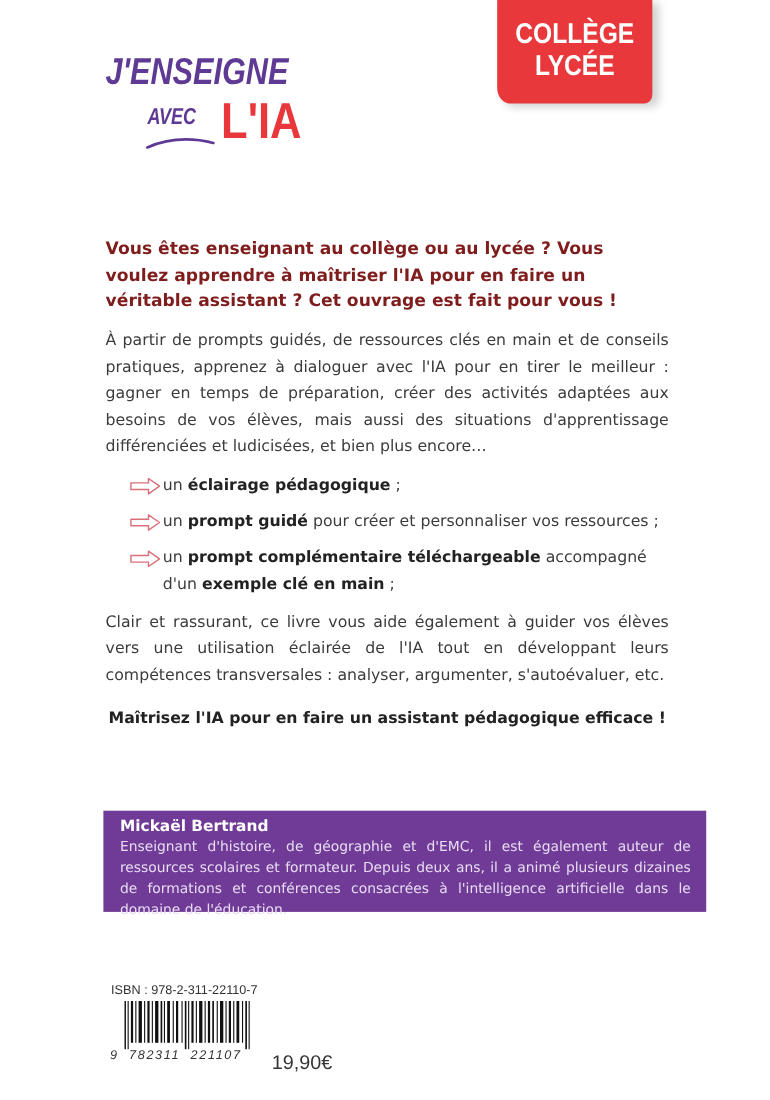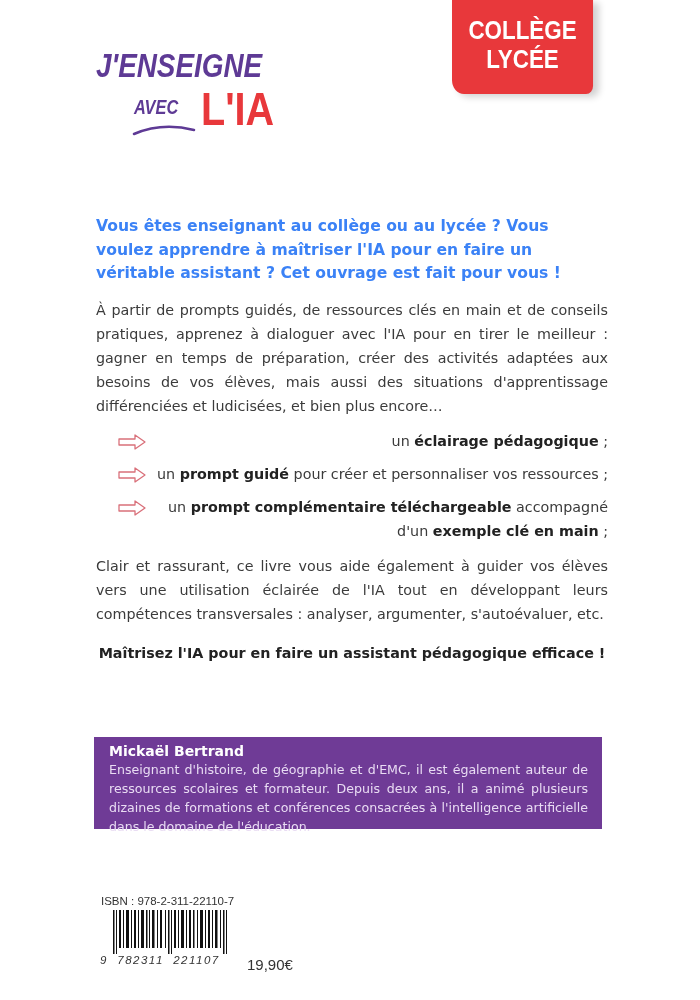--- a/index.html
+++ b/index.html
@@ -41,54 +41,54 @@
       font-size: 46px; color: #e8383b; line-height: 46px;
       transform: scaleX(0.86); transform-origin: left top; white-space: nowrap;
     }
     .logo svg { position: absolute; left: 36px; top: 76px; }
 
     .content {
       position: absolute; left: 96px; top: 215px; width: 512px;
       font-size: 14.3px; line-height: 24px;
     }
     .lead {
-      color: #3b82f6; font-weight: bold; font-size: 15.6px; line-height: 23.5px;
+      color: #7f1d1d; font-weight: bold; font-size: 15.6px; line-height: 23.5px;
       margin: 0 0 12px 0;
     }
     p { margin: 0 0 11px 0; text-align: justify; }
-    .bullets { margin: 0 0 11px 0; padding: 0; list-style: none; text-align: right; }
+    .bullets { margin: 0 0 11px 0; padding: 0; list-style: none; }
     .bullets li {
       position: relative; padding-left: 52px; margin-bottom: 9px;
       line-height: 24px;
     }
     .bullets li .arrow { position: absolute; left: 22px; top: 5px; }
     b { color: #222; }
     .closing { text-align: center; font-weight: bold; color: #222; margin-top: 15px; }
 
     .author {
-      position: absolute; left: 94px; top: 737px; width: 508px; height: 92px;
+      position: absolute; left: 94px; top: 737px; width: 548px; height: 92px;
       background: #6f3b96; color: #e9dcf3; box-sizing: border-box;
       padding: 6px 14px 0 15px; font-size: 12.6px; line-height: 19px;
       text-align: justify;
     }
     .author .name { color: #ffffff; font-weight: bold; font-size: 14px; line-height: 17px; display: block; margin-bottom: 0px; }
 
     .isbn {
       position: absolute; left: 101px; top: 895px;
       font-family: "Liberation Sans", sans-serif; font-size: 11.5px; color: #333;
     }
     .barcode { position: absolute; left: 113px; top: 910px; }
     .barcode-digits {
       position: absolute; left: 100px; top: 954px;
       font-family: "Liberation Sans", sans-serif; font-size: 11.5px; color: #333;
       letter-spacing: 1.5px; white-space: pre; font-style: italic;
     }
     .price {
       position: absolute; left: 247px; top: 956px;
-      font-family: "Liberation Sans", sans-serif; font-size: 15px; color: #333;
+      font-family: "Liberation Sans", sans-serif; font-size: 18px; color: #333;
     }
   </style>
 </head>
 <body>
 
 <div class="badge">
   <div>COLLÈGE</div>
   <div>LYCÉE</div>
 </div>
 

